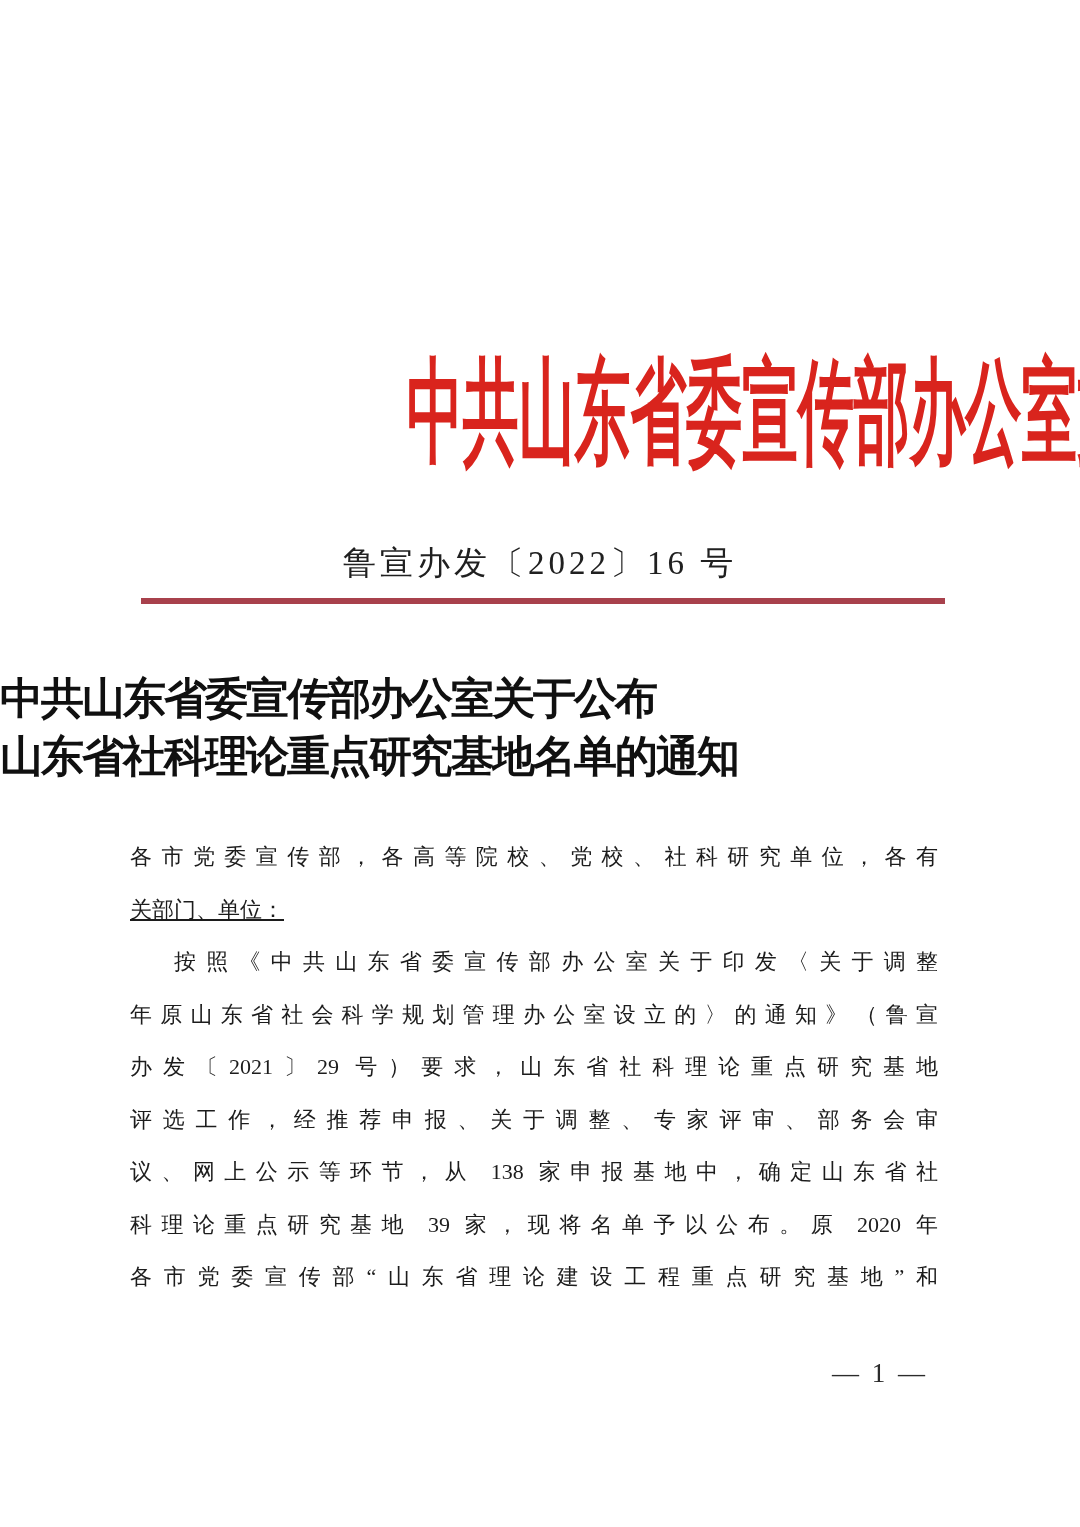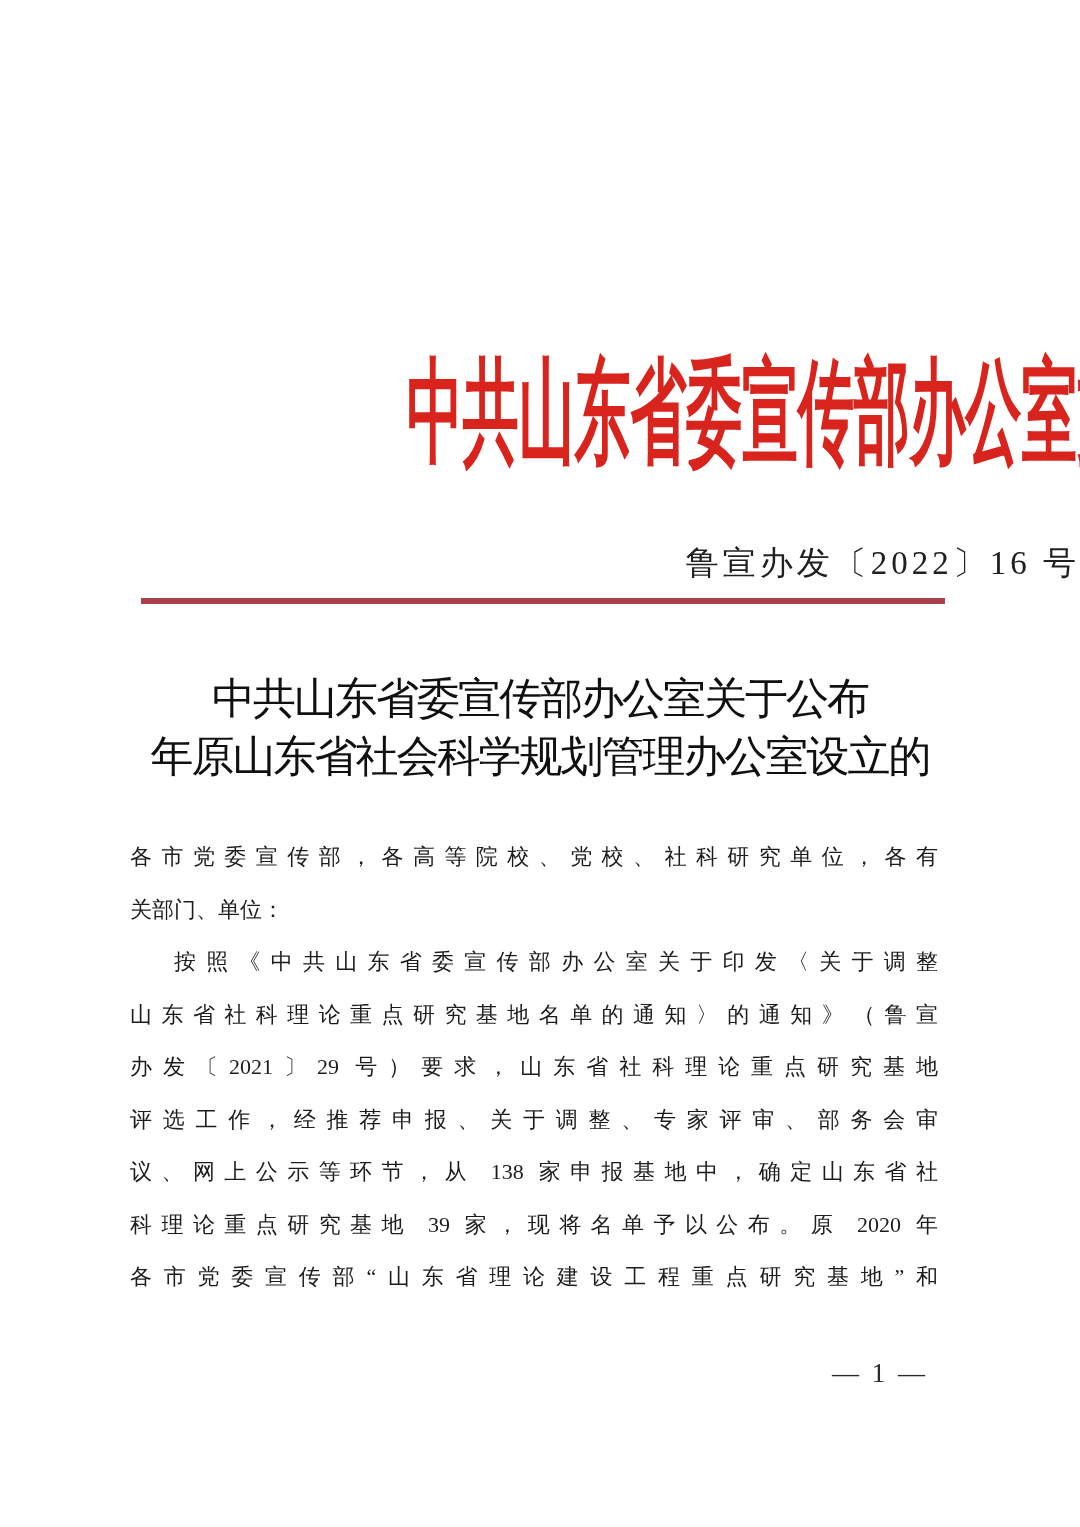--- a/index.html
+++ b/index.html
@@ -35,21 +35,21 @@
     transform-origin: 50% 50%;
     letter-spacing: 0;
   }
 
   
   .doc-number {
     position: absolute;
     top: 541px;
     left: 0;
     width: 100%;
-    text-align: right;
+    text-align: center;
     font-size: 33px;
     letter-spacing: 4px;
     color: #202020;
   }
 
   
   .red-rule {
     position: absolute;
     top: 598px;
     left: 141px;
@@ -58,23 +58,23 @@
     background: var(--rule-red, #a8414c);
   }
 
   
   .doc-title {
     position: absolute;
     top: 670px;
     left: 0;
     width: 100%;
     margin: 0;
-    text-align: center;
+    text-align: left;
     font-size: 43px;
-    font-weight: normal;
+    font-weight: bold;
     letter-spacing: -2px;
     line-height: 58px;
     color: #101010;
   }
   .title-line { display: block; }
 
   
   .body-text {
     position: absolute;
     top: 831px;
@@ -85,20 +85,21 @@
     color: var(--body-ink, #1c1c1c);
   }
   .line {
     margin: 0;
     text-align: justify;
     text-align-last: justify;
   }
   .line.short {
     text-align: left;
     text-align-last: left;
+    text-decoration: underline;
   }
   .line.indent {
     text-indent: 2em;
     font-family: Liberation Serif, serif;
   }
 
   
   .page-number {
     position: absolute;
     top: 1358px;
@@ -116,28 +117,28 @@
   <div class="letterhead">
     <span class="letterhead-inner">中共山东省委宣传部办公室文件</span>
   </div>
 
   <div class="doc-number">鲁宣办发〔2022〕16 号</div>
 
   <div class="red-rule"></div>
 
   <h1 class="doc-title">
     <span class="title-line">中共山东省委宣传部办公室关于公布</span>
-    <span class="title-line">年原山东省社会科学规划管理办公室设立的</span>
+    <span class="title-line">山东省社科理论重点研究基地名单的通知</span>
   </h1>
 
   <div class="body-text">
     <p class="line">各市党委宣传部，各高等院校、党校、社科研究单位，各有</p>
     <p class="line short">关部门、单位：</p>
     <p class="line indent">按照《中共山东省委宣传部办公室关于印发〈关于调整</p>
-    <p class="line">山东省社科理论重点研究基地名单的通知〉的通知》（鲁宣</p>
+    <p class="line">年原山东省社会科学规划管理办公室设立的〉的通知》（鲁宣</p>
     <p class="line">办发〔2021〕29 号）要求，山东省社科理论重点研究基地</p>
     <p class="line">评选工作，经推荐申报、关于调整、专家评审、部务会审</p>
     <p class="line">议、网上公示等环节，从 138 家申报基地中，确定山东省社</p>
     <p class="line">科理论重点研究基地 39 家，现将名单予以公布。原 2020 年</p>
     <p class="line">各市党委宣传部“山东省理论建设工程重点研究基地”和</p>
   </div>
 
   <div class="page-number">— 1 —</div>
 
 </div>

